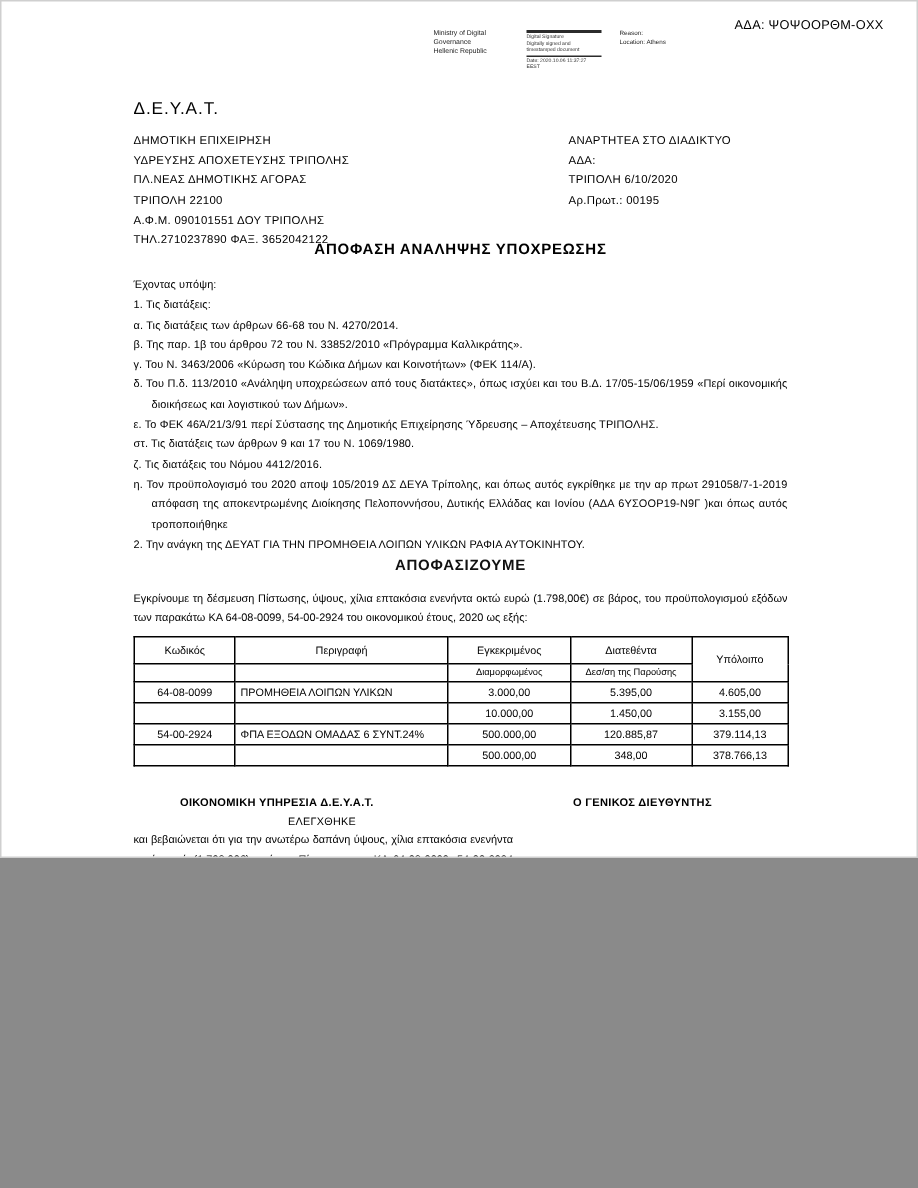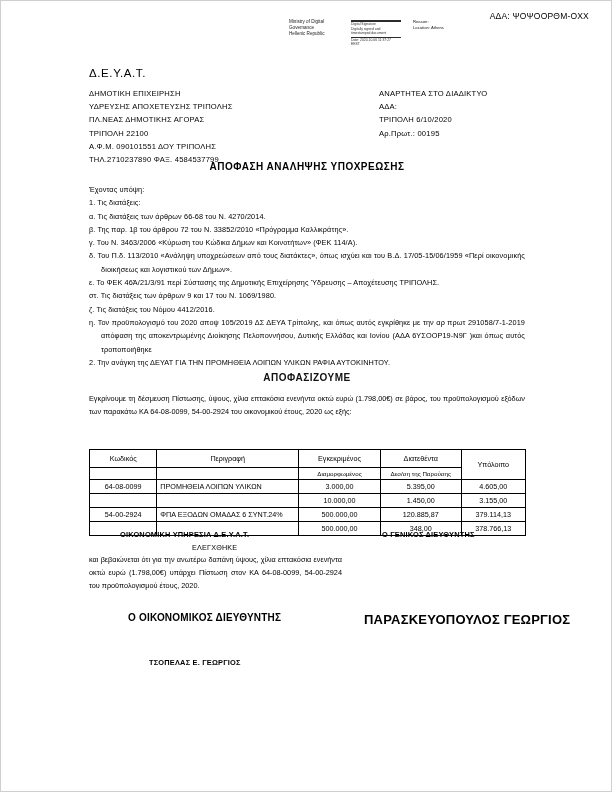--- a/index.html
+++ b/index.html
@@ -4,21 +4,21 @@
 <title>Document</title>
 <style>
   html, body {
     margin: 0;
     padding: 0;
     background: #8a8a8a;
   }
   .page {
     position: relative;
     width: 612px;
-    height: 792px;
+    height: 572px;
     background: #ffffff;
     margin: 0 auto;
     box-sizing: border-box;
     font-family: "Liberation Sans", sans-serif;
     color: #000000;
     overflow: hidden;
     border: 1px solid #cfcfcf;
   }
 
   
@@ -146,21 +146,21 @@
     width: 436px;
     font-size: 7.3px;
     line-height: 13.3px;
     text-align: justify;
   }
   .approve-block p { margin: 0; }
 
   
   table.fin {
     position: absolute;
-    top: 448px;
+    top: 423px;
     left: 88px;
     width: 437px;
     border-collapse: collapse;
     font-size: 7.2px;
   }
   table.fin td, table.fin th {
     border: 1px solid #000;
     padding: 2px 3px;
     vertical-align: middle;
   }
@@ -266,21 +266,21 @@
   </div>
 
   <div class="org-title">Δ.Ε.Υ.Α.Τ.</div>
 
   <div class="org-lines">
     <div>ΔΗΜΟΤΙΚΗ ΕΠΙΧΕΙΡΗΣΗ</div>
     <div>ΥΔΡΕΥΣΗΣ ΑΠΟΧΕΤΕΥΣΗΣ ΤΡΙΠΟΛΗΣ</div>
     <div>ΠΛ.ΝΕΑΣ ΔΗΜΟΤΙΚΗΣ ΑΓΟΡΑΣ</div>
     <div>ΤΡΙΠΟΛΗ 22100</div>
     <div>Α.Φ.Μ. 090101551 ΔΟΥ ΤΡΙΠΟΛΗΣ</div>
-    <div>ΤΗΛ.2710237890 ΦΑΞ. 4584537799</div>
+    <div>ΤΗΛ.2710237890 ΦΑΞ. 3652042122</div>
   </div>
 
   <div class="pub-lines">
     <div>ΑΝΑΡΤΗΤΕΑ ΣΤΟ ΔΙΑΔΙΚΤΥΟ</div>
     <div>ΑΔΑ:</div>
     <div>ΤΡΙΠΟΛΗ 6/10/2020</div>
     <div>Αρ.Πρωτ.: 00195</div>
   </div>
 
   <div class="doc-title">ΑΠΟΦΑΣΗ ΑΝΑΛΗΨΗΣ ΥΠΟΧΡΕΩΣΗΣ</div>

